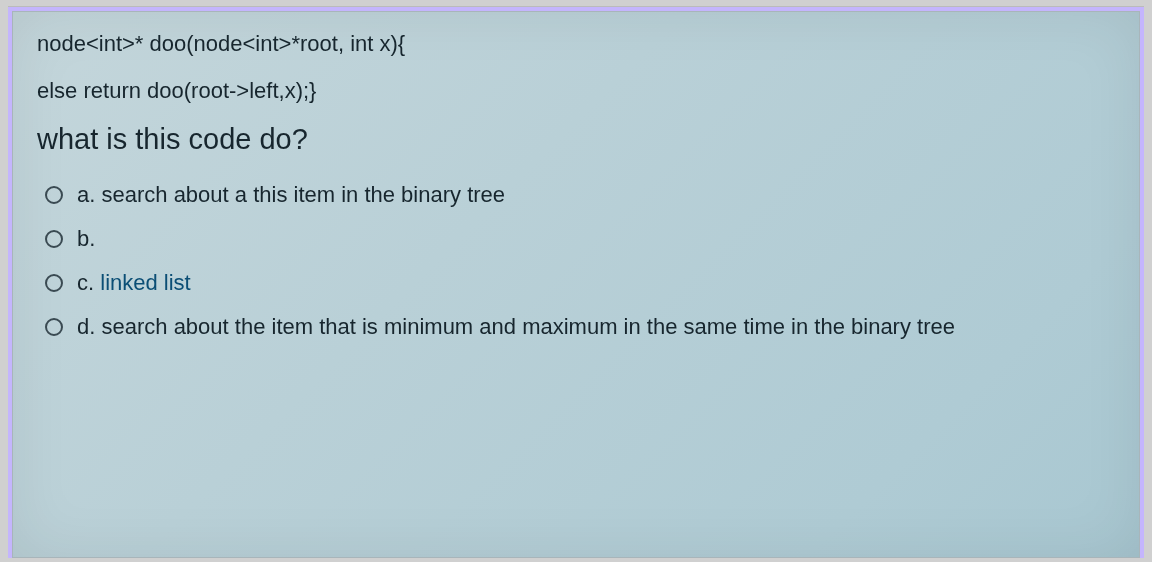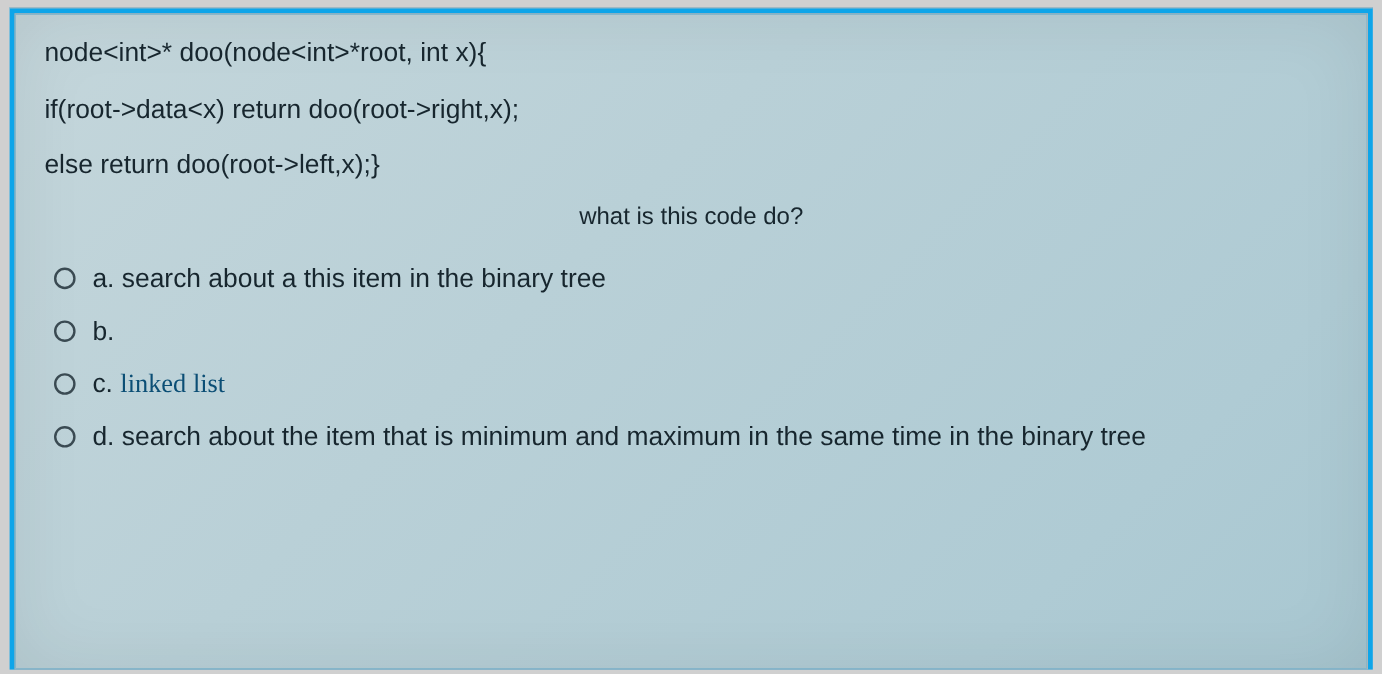--- a/index.html
+++ b/index.html
@@ -5,21 +5,21 @@
   * { box-sizing: border-box; margin: 0; padding: 0; }
   html, body { width: 1152px; height: 562px; overflow: hidden; }
   body {
     font-family: "Segoe UI", Arial, sans-serif;
     background: #d0d0d0;
     padding: 6px 8px 4px 8px;
   }
   .outer-frame {
     width: 100%;
     height: 100%;
-    background: #0ea5e9;
+    background: #c4b5fd;
     border-top: 1px solid #bbb;
     padding: 4px 4px 0 4px;
   }
   .question-card {
     width: 100%;
     height: 100%;
     background: linear-gradient(135deg, #c4d6db 0%, #b9d0d7 40%, #afcbd4 80%, #a8c7d1 100%);
     border: 1px solid #a8b5ba;
     padding: 18px 24px 12px 24px;
     color: #1a2a33;
@@ -27,55 +27,53 @@
   }
   .code-block p {
     font-size: 22px;
     line-height: 1.3;
     margin-bottom: 18px;
     font-family: "Segoe UI", Arial, sans-serif;
     color: #17262e;
     font-weight: 400;
   }
   .question-text {
-    font-size: 20px;
+    font-size: 29px;
     margin-bottom: 26px;
     color: #17262e;
-    text-align: center;
   }
   .options { padding-left: 8px; }
   .option-row {
     display: flex;
     align-items: center;
     margin-bottom: 18px;
     font-size: 22px;
     color: #17262e;
     cursor: pointer;
   }
   .option-row:last-child { margin-bottom: 0; }
   .radio {
     width: 18px;
     height: 18px;
     border: 2px solid #3a4a52;
     border-radius: 50%;
     margin-right: 14px;
     flex-shrink: 0;
     background: transparent;
   }
-  .link-word { color: #0b4e75; font-family: Liberation Serif, serif; }
+  .link-word { color: #0b4e75; }
 </style>
 </head>
 <body>
 
 <div class="outer-frame">
   <div class="question-card">
 
     <div class="code-block">
       <p>node&lt;int&gt;* doo(node&lt;int&gt;*root, int x){</p>
-      <p>if(root-&gt;data&lt;x) return doo(root-&gt;right,x);</p>
       <p>else return doo(root-&gt;left,x);}</p>
     </div>
 
     <p class="question-text">what is this code do?</p>
 
     <div class="options">
 
       <div class="option-row">
         <span class="radio"></span>
         <span>a.</span>

